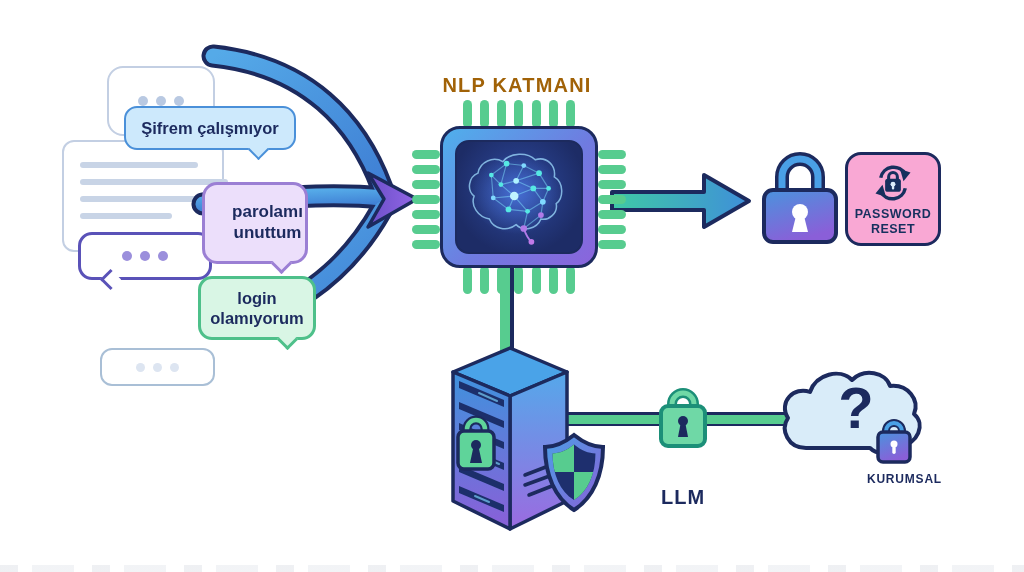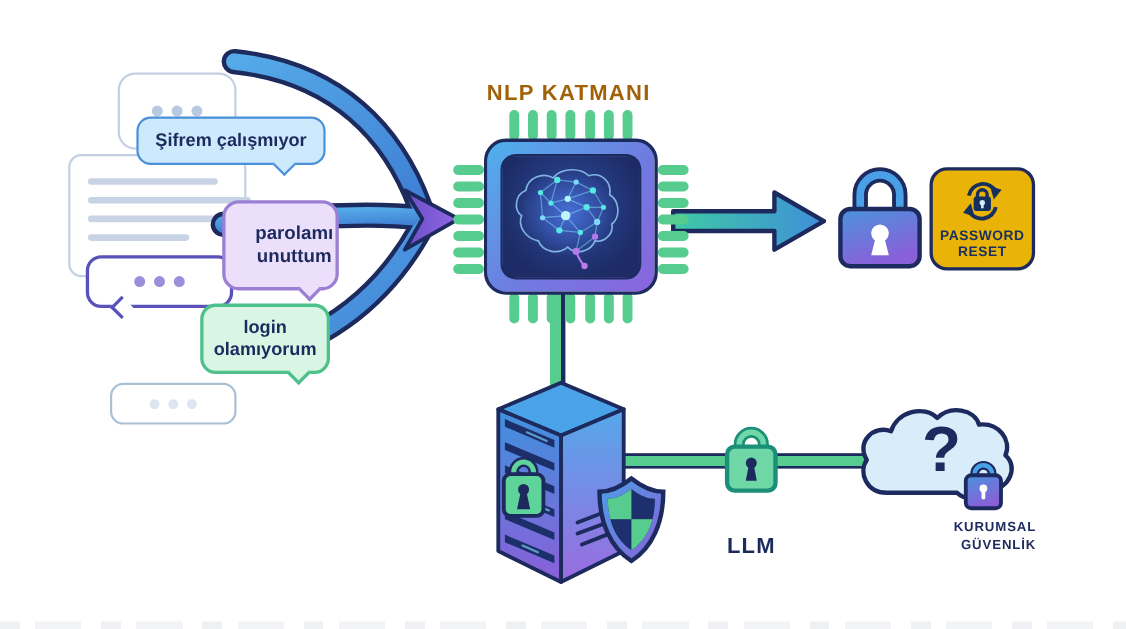--- a/index.html
+++ b/index.html
@@ -9,21 +9,21 @@
   .abs { position:absolute; }
 
   
   .bubble { position:absolute; display:flex; align-items:center; justify-content:center;
             text-align:center; font-weight:600; color:#1c2a5e; line-height:1.22;margin-top:20px; }
   .b-typing1 { left:107px; top:46px;  width:108px; height:70px; background:#ffffff; border:2.5px solid #c3cfe3; border-radius:16px; z-index:1; }
   .b-sifrem  { left:124px; top:86px;  width:172px; height:44px; background:#cde9fc; border:2.5px solid #4a90d9; border-radius:13px; font-size:16.5px; z-index:3; }
   .b-lines   { left:62px;  top:120px; width:162px; height:112px; background:#ffffff; border:2.5px solid #c3cfe3; border-radius:12px; z-index:1; }
   .b-parola  { left:202px; top:162px; width:106px; height:82px; background:#ecdffb; border:3px solid #9b7fd4; border-radius:15px; font-size:17px; z-index:3;padding-left:25px; }
   .b-typing2 { left:78px;  top:212px; width:134px; height:48px; background:#ffffff; border:3px solid #5a52b8; border-radius:14px; z-index:1; }
-  .b-login   { left:182px; top:256px; width:118px; height:64px; background:#d9f6e5; border:3px solid #4ec08a; border-radius:14px; font-size:16.5px; z-index:3; }
+  .b-login   { left:198px; top:256px; width:118px; height:64px; background:#d9f6e5; border:3px solid #4ec08a; border-radius:14px; font-size:16.5px; z-index:3; }
   .b-typing3 { left:100px; top:328px; width:115px; height:38px; background:#ffffff; border:2.5px solid #a9bfd6; border-radius:12px; z-index:1; }
 
   .tail { position:absolute; width:15px; height:15px; transform:rotate(45deg); z-index:-1; }
   .tail-blue   { background:#cde9fc; border-right:2.5px solid #4a90d9; border-bottom:2.5px solid #4a90d9; bottom:-9px; right:28px; }
   .tail-purple { background:#ecdffb; border-right:3px solid #9b7fd4; border-bottom:3px solid #9b7fd4; bottom:-10px; right:16px; }
   .tail-green  { background:#d9f6e5; border-right:3px solid #4ec08a; border-bottom:3px solid #4ec08a; bottom:-10px; right:18px; }
   .tail-wgray  { background:#ffffff; border-left:2.5px solid #c3cfe3; border-bottom:2.5px solid #c3cfe3; bottom:-9px; left:24px; }
   .tail-wpurple{ background:#ffffff; border-left:3px solid #5a52b8; border-bottom:3px solid #5a52b8; bottom:-10px; left:22px; }
 
   .dots { display:flex; gap:8px; }
@@ -53,21 +53,21 @@
   .pin-v { width:9px; height:28px; border-radius:4.5px; background:#57cc8f; }
   .pin-h { width:28px; height:9px; border-radius:4.5px; background:#57cc8f; }
 
   
   .conn-v { left:500px; top:267px; width:14px; height:88px; z-index:2;
             background:linear-gradient(90deg,#57cc8f 0 72%, #1c2a5e 72% 100%); }
   .conn-h { left:556px; top:412px; width:240px; height:14px; z-index:1;
             background:linear-gradient(180deg,#1c2a5e 0 2.5px, #57cc8f 2.5px 11.5px, #1c2a5e 11.5px 100%); }
 
   
-  .badge { left:845px; top:152px; width:96px; height:94px; border-radius:16px; background:#eab308;
+  .badge { left:845px; top:152px; width:96px; height:94px; border-radius:16px; background:#f9a8d4;
            border:3.5px solid #1c2a5e; display:flex; flex-direction:column; align-items:center;
            justify-content:center; gap:3px; z-index:3; }
   .badge-text { font-size:12.5px; font-weight:800; letter-spacing:0.5px; line-height:1.2; text-align:center; color:#16305e; }
 
   .bottom-strip { left:0; top:565px; width:1024px; height:7px; opacity:0.3;
            background:repeating-linear-gradient(90deg,#c9ced8 0 18px, transparent 18px 32px, #d4d9e2 32px 74px, transparent 74px 92px); }
 
   svg { display:block; }
 </style>
 </head>
@@ -372,18 +372,17 @@
       <path d="M 110,74 v -3 a 8 8 0 0 1 16 0 v 3" fill="none" stroke="#1c2a5e" stroke-width="8"></path>
       <path d="M 110,74 v -3 a 8 8 0 0 1 16 0 v 3" fill="none" stroke="#4aa0e6" stroke-width="4"></path>
       <rect x="102" y="72" width="32" height="30" rx="5" fill="url(#smallLockG)" stroke="#1c2a5e" stroke-width="3.5"></rect>
       <circle cx="118" cy="84" r="3.5" fill="#ffffff"></circle>
       <rect x="116.3" y="86" width="3.4" height="8" rx="1.7" fill="#ffffff"></rect>
     </g>
   </svg>
 
   <div class="abs h-sec">
     <div>KURUMSAL</div>
-    <div>GÜVENLİK</div>
   </div>
 
   <div class="abs bottom-strip"></div>
 
 </div>
 
 </body></html>

